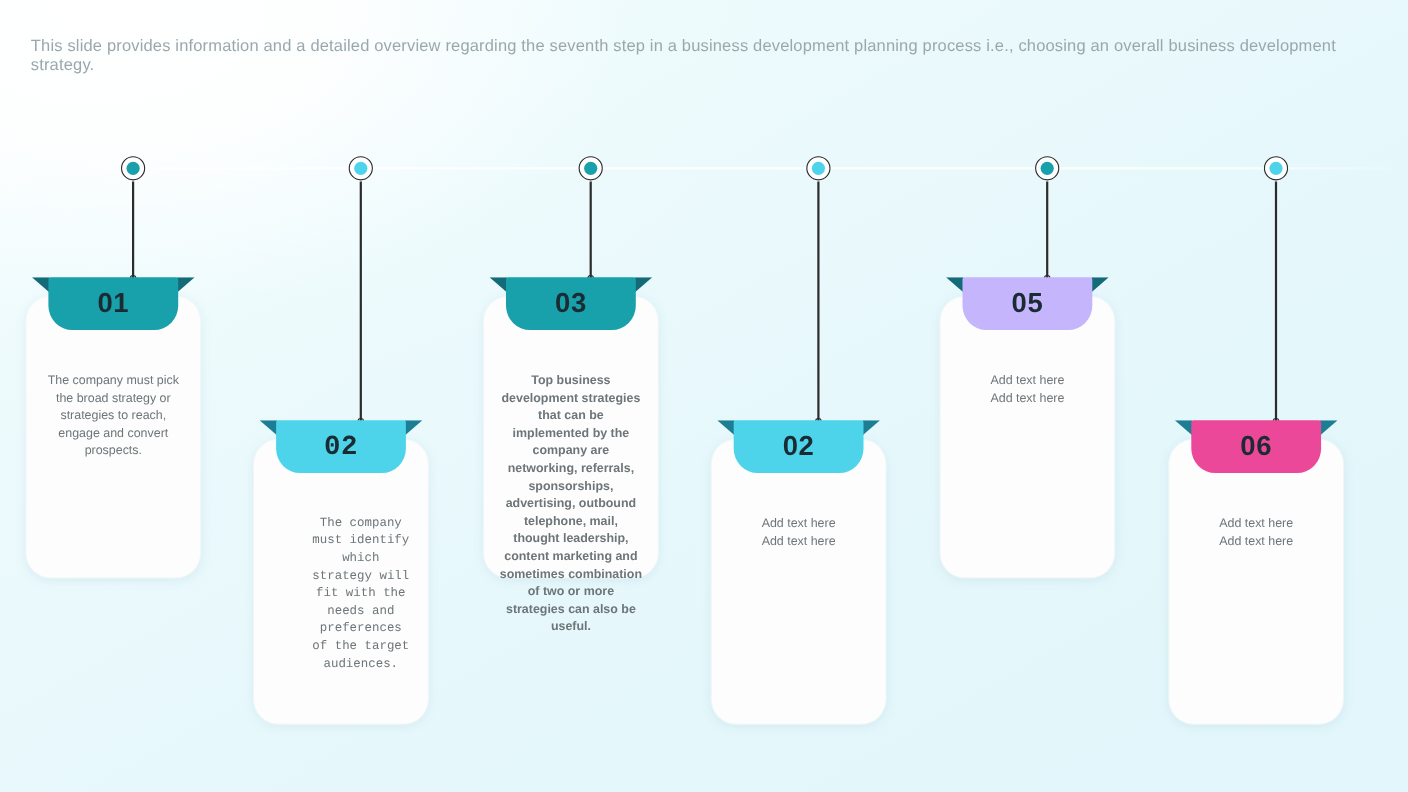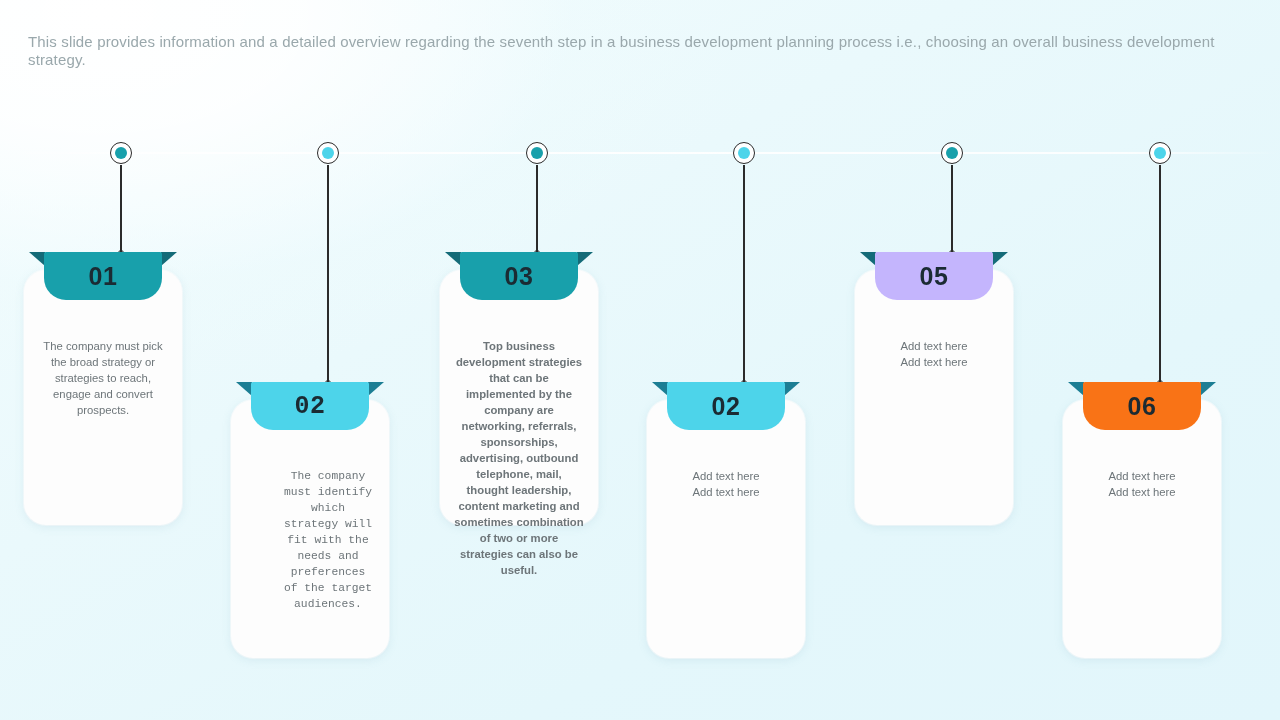--- a/index.html
+++ b/index.html
@@ -295,21 +295,21 @@
 Add text here</div>
       </div>
       <div class="card" style="left: 1063px; top: 400px; height: 258px;">
         <div class="badge">
           <div class="fold-l"><svg width="16" height="14" viewBox="0 0 16 14">
               <path d="M0 0 L16 0 L16 14 Z" fill="#1c7e94"></path>
             </svg></div>
           <div class="fold-r"><svg width="16" height="14" viewBox="0 0 16 14">
               <path d="M16 0 L0 0 L0 14 Z" fill="#1c7e94"></path>
             </svg></div>
-          <div class="body" style="background: #f97316;">
+          <div class="body" style="background: #ec4899;">
             <div class="num">06</div>
           </div>
         </div>
         <div class="card-text" style="padding-top: 68px;">Add text here
 Add text here</div>
       </div>
     </div>
 
   <div id="page-num">25</div>
 

